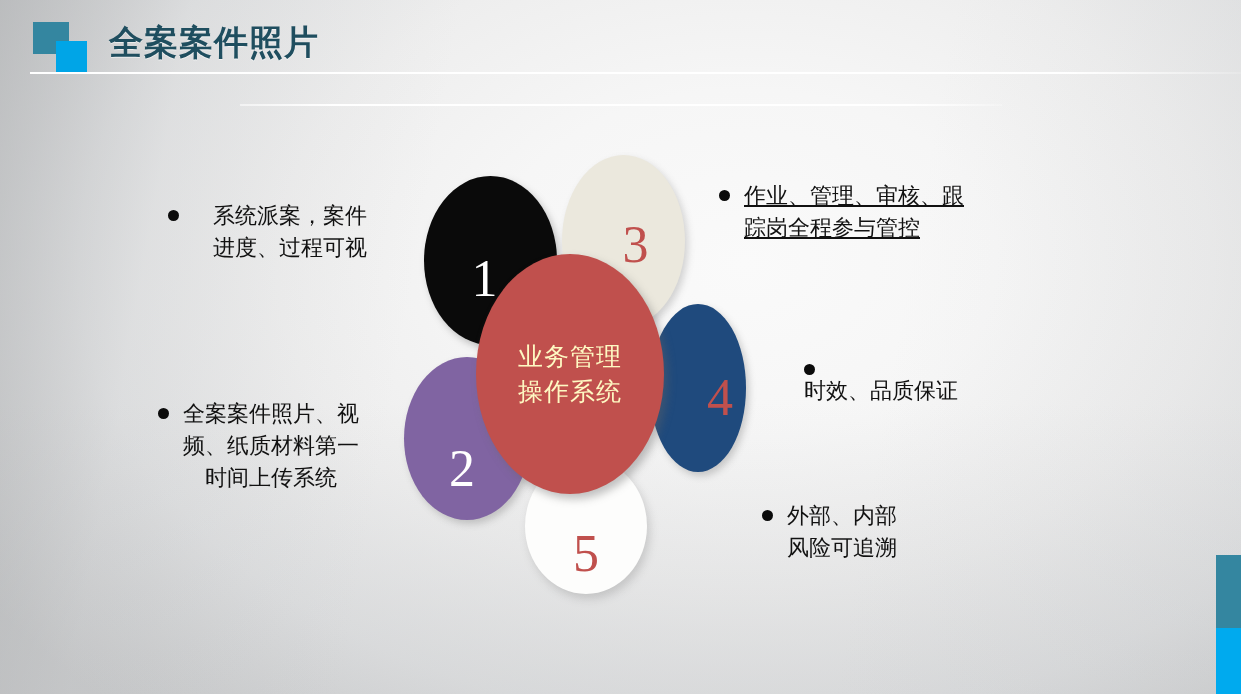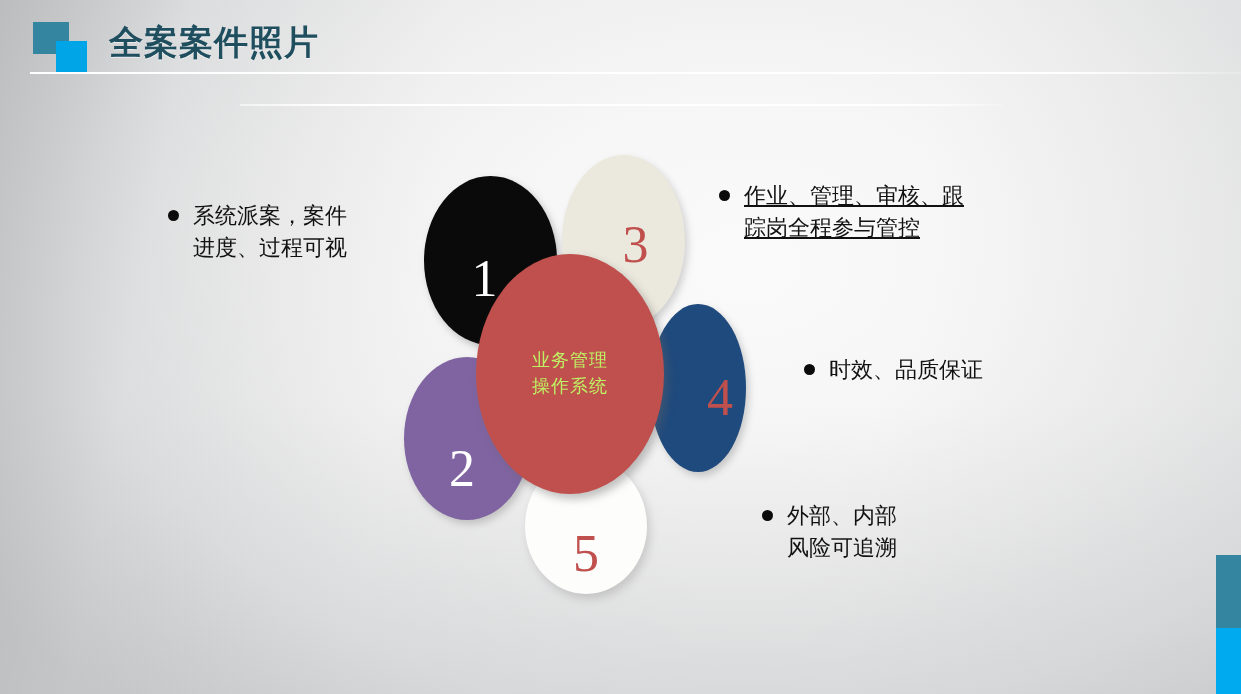--- a/index.html
+++ b/index.html
@@ -131,23 +131,23 @@
     background: #c0504d;
     box-shadow: 4px 5px 9px rgba(100,100,100,.40);
     z-index: 3;
     display: flex;
     flex-direction: column;
     align-items: center;
     justify-content: center;
   }
   #centre-ellipse .c-line {
     font-family: "Liberation Serif", "DejaVu Serif", serif;
-    font-size: 18px;
+    font-size: 25px;
     line-height: 1.42;
-    color: #bef264;
+    color: #fef9c3;
     letter-spacing: 1px;
     white-space: nowrap;
   }
 
   
   .callout {
     position: absolute;
     z-index: 5;
     display: flex;
     align-items: flex-start;
@@ -161,29 +161,29 @@
     border-radius: 50%;
     background: #0b0b0b;
     margin-top: 10px;
     margin-right: 14px;
   }
   .callout .txt { white-space: pre-line; }
   .ctr  .txt { text-align: center; }
   .lft  .txt { text-align: left; }
 
   #callout-1 { left: 168px; top: 200px; width: 240px; }
-  #callout-1 .txt { text-align: center; }
+  #callout-1 .txt { text-align: center; margin-left: 20px; }
 
   #callout-2 { left: 158px; top: 398px; width: 268px; }
   #callout-2 .txt { text-align: center; }
 
   #callout-3 { left: 719px; top: 180px; width: 330px; }
   #callout-3 .txt { text-align: left; text-decoration: underline; }
 
-  #callout-4 { left: 804px; top: 354px; width: 250px; }
+  #callout-4 { left: 804px; top: 354px; width: 250px; flex-direction: column; }
   #callout-4 .txt { text-align: left; }
 
   #callout-5 { left: 762px; top: 500px; width: 230px; }
   #callout-5 .txt { text-align: center; font-family: Liberation Serif, serif; }
 </style>
 </head>
 <body>
 
 <div id="slide">
 
@@ -219,20 +219,26 @@
     <div class="c-line">业务管理</div>
     <div class="c-line">操作系统</div>
   </div>
 
   <div class="callout ctr" id="callout-1">
     <span class="dot"></span>
     <span class="txt">系统派案，案件
 进度、过程可视</span>
   </div>
 
+  <div class="callout ctr" id="callout-2">
+    <span class="dot"></span>
+    <span class="txt">全案案件照片、视
+频、纸质材料第一
+时间上传系统</span>
+  </div>
 
   <div class="callout ctr" id="callout-3">
     <span class="dot"></span>
     <span class="txt">作业、管理、审核、跟
 踪岗全程参与管控</span>
   </div>
 
   <div class="callout lft" id="callout-4">
     <span class="dot"></span>
     <span class="txt">时效、品质保证</span>

